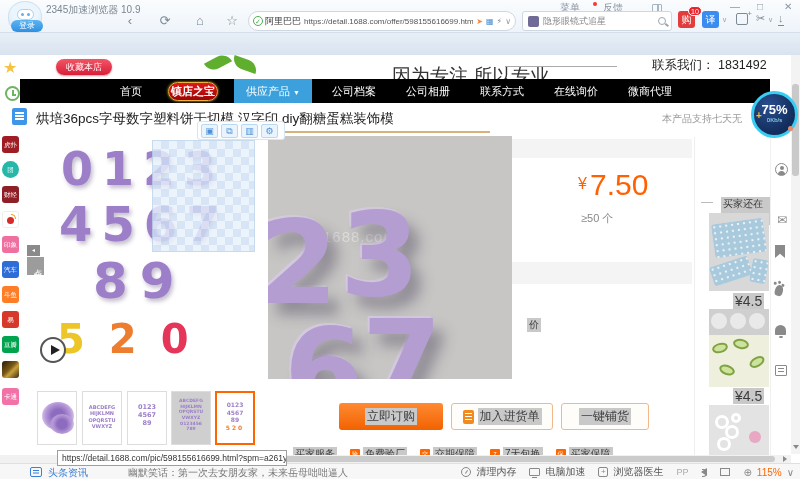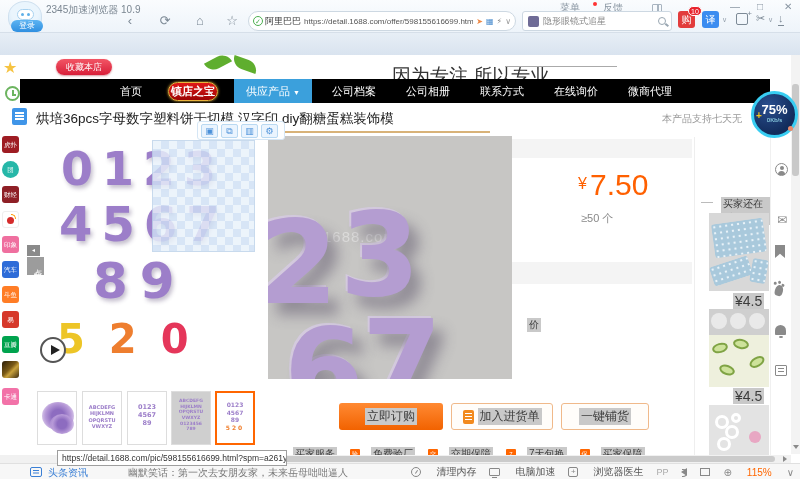--- a/index.html
+++ b/index.html
@@ -157,21 +157,21 @@
   .actbtn { top:348px; height:27px; border-radius:3px; font-size:12px; display:flex; align-items:center; justify-content:center; }
   #btn-order { left:339px; width:104px; background:linear-gradient(#ff8a33,#f26200); }
   #btn-cart { left:451px; width:102px; background:#fffdfa; border:1px solid #f0b98a; }
   #btn-spread { left:561px; width:88px; background:#fffdfa; border:1px solid #f0b98a; }
   #cart-ic { width:11px; height:14px; background:#f28a1e; border-radius:2px; margin-right:4px; position:relative; }
   #cart-ic:before { content:""; position:absolute; left:2px; top:3px; width:7px; height:1.5px; background:#fff; box-shadow:0 3px 0 #fff, 0 6px 0 #fff; }
   .actbtn .hl { font-size:12px; }
 
   
   #services { left:293px; top:392px; display:flex; gap:13px; align-items:center; font-size:10px; }
-  .svc { display:flex; align-items:center; gap:11px; white-space:nowrap; }
+  .svc { display:flex; align-items:center; gap:3px; white-space:nowrap; }
   .svc .ic { width:10px; height:10px; background:#f60; color:#fff; font-size:6px; text-align:center; line-height:10px; border-radius:1px; }
 
   
   #sidebar { left:694px; top:82px; width:77px; height:373px; background:#fff; border-left:1px solid #eee; }
   #sb-dash { position:absolute; left:6px; top:65px; width:12px; height:1px; background:#bbb; }
   #sb-head { position:absolute; left:26px; top:60px; font-size:10px; }
   .sb-img { position:absolute; left:14px; width:60px; overflow:hidden; }
   .sb-price { position:absolute; font-size:14px; }
   .mold { position:absolute; background:#a9c9dc; border-radius:3px;
     background-image:radial-gradient(circle,#e8f2f8 1px,rgba(0,0,0,0) 1.6px); background-size:6px 6px; }
@@ -208,21 +208,21 @@
   #urltip { left:57px; top:450px; width:230px; height:16px; background:#fff; border:1px solid #9e9e9e;
     font-size:8.5px; color:#333; line-height:14px; padding:0 4px; white-space:nowrap; overflow:hidden; z-index:40; }
 
   
   #statusbar { left:0; top:463px; width:800px; height:16px; background:#f7f7f7; border-top:1px solid #e0e0e0; }
   #news-ic { left:30px; top:467px; width:12px; height:10px; border:1.2px solid #3a7fd5; border-radius:2px; }
   #news-ic:before { content:""; position:absolute; left:2px; top:2px; width:6px; height:1px; background:#3a7fd5; box-shadow:0 2.5px 0 #3a7fd5; }
   #news-label { left:48px; top:466px; font-size:10px; color:#3a7fd5; }
   #news-text { left:128px; top:466px; font-size:10px; color:#777; white-space:nowrap; }
   #sb-right { right:6px; top:465px; display:flex; align-items:center; gap:13px; color:#555; font-size:10px; }
-  .sbtool { display:flex; align-items:center; gap:15px; white-space:nowrap; }
+  .sbtool { display:flex; align-items:center; gap:5px; white-space:nowrap; }
   .gauge { width:10px; height:10px; border:1.2px solid #888; border-radius:50%; position:relative; }
   .gauge:before { content:""; position:absolute; left:4px; top:2px; width:1.2px; height:4px; background:#888; transform:rotate(35deg); }
   .monitor { width:11px; height:8px; border:1.2px solid #888; border-radius:1px; position:relative; }
   .monitor:before { content:""; position:absolute; left:2px; bottom:-3px; width:5px; height:1.2px; background:#888; }
   .doctor { width:10px; height:10px; border:1.2px solid #888; border-radius:2px; color:#888; font-size:8px; line-height:8px; text-align:center; }
   #pip { color:#aaa; font-size:9px; }
   .speaker { width:0; height:0; border-top:4px solid transparent; border-bottom:4px solid transparent; border-right:6px solid #888; position:relative; }
   .speaker:before { content:""; position:absolute; left:1px; top:-3px; width:4px; height:6px; border:1.2px solid #888; border-left:none; border-radius:0 5px 5px 0; }
   .winic { width:10px; height:8px; border:1.2px solid #888; }
   #zoomlvl { color:#f60; }
@@ -310,20 +310,21 @@
   <div class="abs" id="page">
 
     <span class="abs" id="fav-star">★</span>
     <div class="abs" id="hist-clock"></div>
 
     <div class="abs" id="fav-shop">收藏本店</div>
     <div class="abs leaf" style="left:205px; top:2px; transform:rotate(-28deg);"></div>
     <div class="abs leaf" style="left:232px; top:4px; transform:rotate(20deg);"></div>
     <div class="abs" id="slogan">因为专注 所以专业</div>
     <div class="abs" id="hdr-line"></div>
+    <div class="abs" id="contact">联系我们： 1831492</div>
 
     <div class="abs" id="shopnav">
       <span class="navitem" style="margin-left:100px;">首页</span>
       <span class="navitem" id="nav-best">镇店之宝</span>
       <span class="navitem" id="nav-supply"><span>供应产品</span> <span class="caret">▼</span></span>
       <span class="navitem" style="margin-left:20px;">公司档案</span>
       <span class="navitem" style="margin-left:30px;">公司相册</span>
       <span class="navitem" style="margin-left:30px;">联系方式</span>
       <span class="navitem" style="margin-left:30px;">在线询价</span>
       <span class="navitem" style="margin-left:30px;">微商代理</span>

